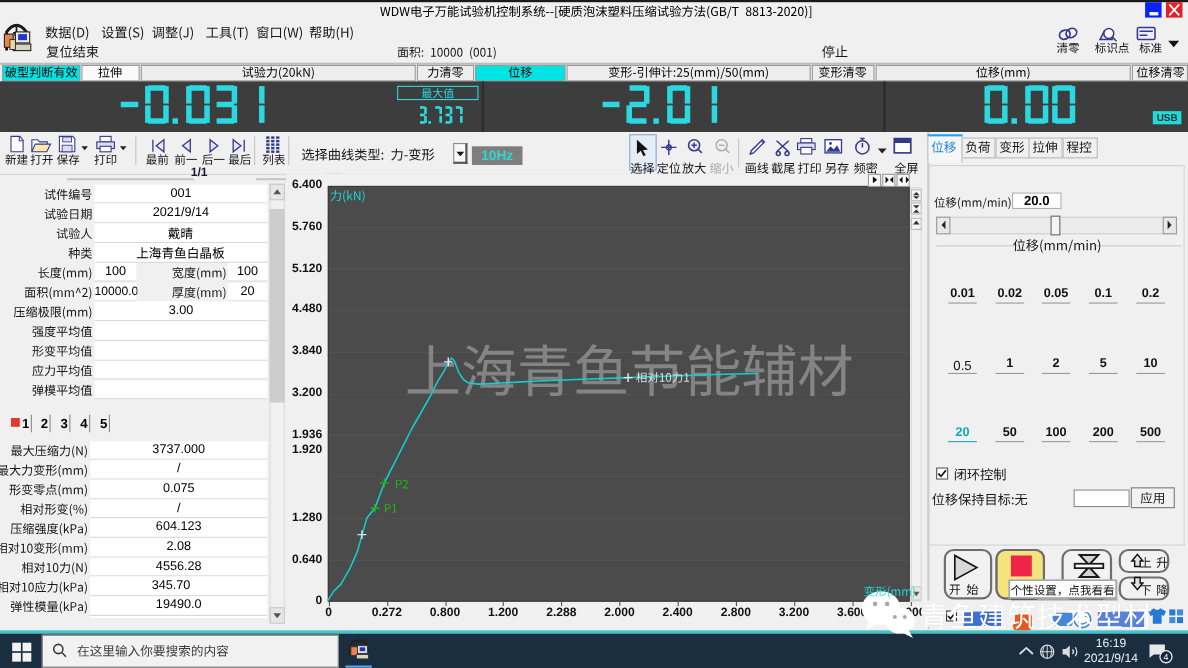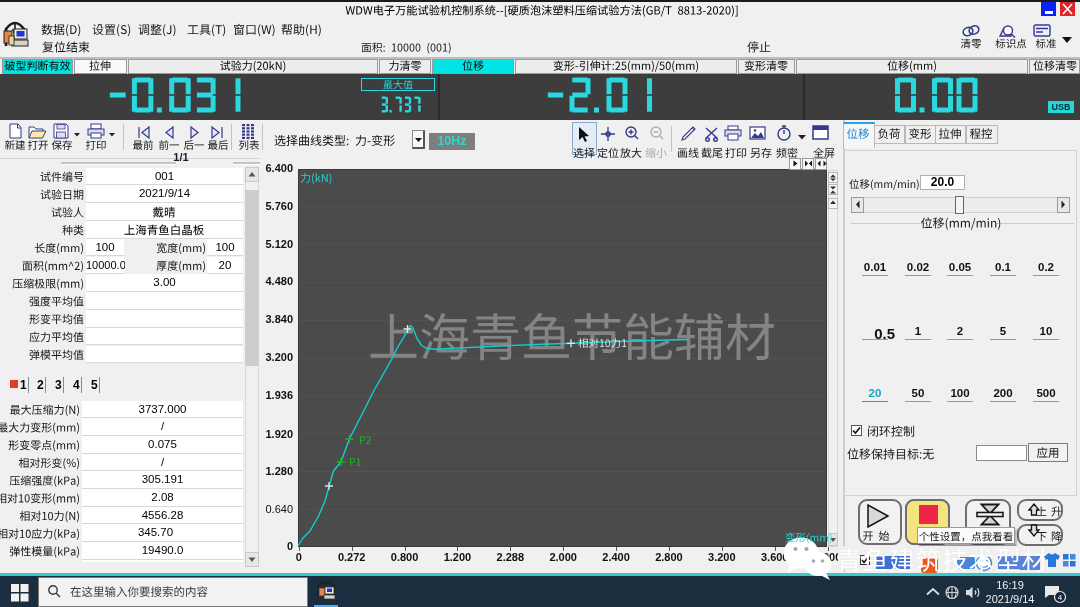--- a/index.html
+++ b/index.html
@@ -81,21 +81,21 @@
 <div style="position:absolute;left:99px;top:377px;width:1px;height:16px;background:#8a8a8a"></div>
 <div style="position:absolute;left:82px;top:400.5px;width:161px;height:17.7px;background:#fff;border-bottom:1px solid #d8d8d8;box-sizing:border-box"></div>
 <div style="position:absolute;left:82px;top:400.5px;width:161px;height:17.7px;font-size:11.5px;color:#000;text-align:center;line-height:17.7px">3737.000</div>
 <div style="position:absolute;left:82px;top:418.2px;width:161px;height:17.7px;background:#fff;border-bottom:1px solid #d8d8d8;box-sizing:border-box"></div>
 <div style="position:absolute;left:82px;top:418.2px;width:161px;height:17.7px;font-size:11.5px;color:#000;text-align:center;line-height:17.7px">/</div>
 <div style="position:absolute;left:82px;top:435.9px;width:161px;height:17.7px;background:#fff;border-bottom:1px solid #d8d8d8;box-sizing:border-box"></div>
 <div style="position:absolute;left:82px;top:435.9px;width:161px;height:17.7px;font-size:11.5px;color:#000;text-align:center;line-height:17.7px">0.075</div>
 <div style="position:absolute;left:82px;top:453.6px;width:161px;height:17.7px;background:#fff;border-bottom:1px solid #d8d8d8;box-sizing:border-box"></div>
 <div style="position:absolute;left:82px;top:453.6px;width:161px;height:17.7px;font-size:11.5px;color:#000;text-align:center;line-height:17.7px">/</div>
 <div style="position:absolute;left:82px;top:471.3px;width:161px;height:17.7px;background:#fff;border-bottom:1px solid #d8d8d8;box-sizing:border-box"></div>
-<div style="position:absolute;left:82px;top:471.3px;width:161px;height:17.7px;font-size:11.5px;color:#000;text-align:center;line-height:17.7px">305.191</div>
+<div style="position:absolute;left:82px;top:471.3px;width:161px;height:17.7px;font-size:11.5px;color:#000;text-align:center;line-height:17.7px">604.123</div>
 <div style="position:absolute;left:82px;top:489.0px;width:161px;height:17.7px;background:#fff;border-bottom:1px solid #d8d8d8;box-sizing:border-box"></div>
 <div style="position:absolute;left:82px;top:489.0px;width:161px;height:17.7px;font-size:11.5px;color:#000;text-align:center;line-height:17.7px">2.08</div>
 <div style="position:absolute;left:82px;top:506.7px;width:161px;height:17.7px;background:#fff;border-bottom:1px solid #d8d8d8;box-sizing:border-box"></div>
 <div style="position:absolute;left:82px;top:506.7px;width:161px;height:17.7px;font-size:11.5px;color:#000;text-align:center;line-height:17.7px">4556.28</div>
 <div style="position:absolute;left:82px;top:524.4px;width:161px;height:17.7px;background:#fff;border-bottom:1px solid #d8d8d8;box-sizing:border-box"></div>
 <div style="position:absolute;left:75px;top:524.4px;width:161px;height:17.7px;font-size:11.5px;color:#000;text-align:center;line-height:17.7px">345.70</div>
 <div style="position:absolute;left:82px;top:542.1px;width:161px;height:17.7px;background:#fff;border-bottom:1px solid #d8d8d8;box-sizing:border-box"></div>
 <div style="position:absolute;left:82px;top:542.1px;width:161px;height:17.7px;font-size:11.5px;color:#000;text-align:center;line-height:17.7px">19490.0</div>
 <div style="position:absolute;left:82px;top:559.8px;width:161px;height:2px;background:#fff"></div>
 <div style="position:absolute;left:245px;top:167px;width:14px;height:399px;background:#f0f0f0;border:1px solid #dadada;box-sizing:border-box"></div>
@@ -120,23 +120,23 @@
 <div style="position:absolute;left:299px;top:433.32px;width:527px;height:1px;background:rgba(255,255,255,0.045)"></div>
 <div style="position:absolute;left:299px;top:471.18px;width:527px;height:1px;background:rgba(255,255,255,0.045)"></div>
 <div style="position:absolute;left:299px;top:509.04px;width:527px;height:1px;background:rgba(255,255,255,0.045)"></div>
 <div style="position:absolute;left:245px;top:161.8px;width:48px;height:13px;font-size:11px;color:#111;text-align:right;font-weight:bold">6.400</div>
 <div style="position:absolute;left:245px;top:199.66000000000003px;width:48px;height:13px;font-size:11px;color:#111;text-align:right;font-weight:bold">5.760</div>
 <div style="position:absolute;left:245px;top:237.52px;width:48px;height:13px;font-size:11px;color:#111;text-align:right;font-weight:bold">5.120</div>
 <div style="position:absolute;left:245px;top:275.38px;width:48px;height:13px;font-size:11px;color:#111;text-align:right;font-weight:bold">4.480</div>
 <div style="position:absolute;left:245px;top:313.24px;width:48px;height:13px;font-size:11px;color:#111;text-align:right;font-weight:bold">3.840</div>
 <div style="position:absolute;left:245px;top:351.1px;width:48px;height:13px;font-size:11px;color:#111;text-align:right;font-weight:bold">3.200</div>
 <div style="position:absolute;left:245px;top:388.96000000000004px;width:48px;height:13px;font-size:11px;color:#111;text-align:right;font-weight:bold">1.936</div>
-<div style="position:absolute;left:245px;top:428px;width:48px;height:13px;font-size:11px;color:#111;text-align:right;font-weight:bold">1.920</div>
+<div style="position:absolute;left:245px;top:403px;width:48px;height:13px;font-size:11px;color:#111;text-align:right;font-weight:bold">1.920</div>
 <div style="position:absolute;left:245px;top:464.68px;width:48px;height:13px;font-size:11px;color:#111;text-align:right;font-weight:bold">1.280</div>
-<div style="position:absolute;left:245px;top:502.54px;width:48px;height:13px;font-size:11px;color:#111;text-align:right;font-weight:normal">0.640</div>
+<div style="position:absolute;left:245px;top:502.54px;width:48px;height:13px;font-size:11px;color:#111;text-align:right;font-weight:bold">0.640</div>
 <div style="position:absolute;left:245px;top:540.4000000000001px;width:48px;height:13px;font-size:11px;color:#111;text-align:right;font-weight:bold">0</div>
 <div style="position:absolute;left:273.8px;top:551px;width:50px;height:13px;font-size:11px;color:#111;text-align:center;font-weight:bold">0</div>
 <div style="position:absolute;left:298.8px;top:547px;width:1px;height:4px;background:#555"></div>
 <div style="position:absolute;left:326.68px;top:551px;width:50px;height:13px;font-size:11px;color:#111;text-align:center;font-weight:bold">0.272</div>
 <div style="position:absolute;left:351.68px;top:547px;width:1px;height:4px;background:#555"></div>
 <div style="position:absolute;left:379.56px;top:551px;width:50px;height:13px;font-size:11px;color:#111;text-align:center;font-weight:bold">0.800</div>
 <div style="position:absolute;left:404.56px;top:547px;width:1px;height:4px;background:#555"></div>
 <div style="position:absolute;left:432.44000000000005px;top:551px;width:50px;height:13px;font-size:11px;color:#111;text-align:center;font-weight:bold">1.200</div>
 <div style="position:absolute;left:457.44000000000005px;top:547px;width:1px;height:4px;background:#555"></div>
 <div style="position:absolute;left:485.32000000000005px;top:551px;width:50px;height:13px;font-size:11px;color:#111;text-align:center;font-weight:bold">2.288</div>
@@ -198,21 +198,21 @@
 <div style="position:absolute;left:855px;top:261px;width:40px;height:14px;font-size:11.5px;color:#111;text-align:center;font-weight:bold">0.01</div>
 <div style="position:absolute;left:862px;top:275px;width:26px;height:1.2px;background:#999"></div>
 <div style="position:absolute;left:898px;top:261px;width:40px;height:14px;font-size:11.5px;color:#111;text-align:center;font-weight:bold">0.02</div>
 <div style="position:absolute;left:905px;top:275px;width:26px;height:1.2px;background:#999"></div>
 <div style="position:absolute;left:940px;top:261px;width:40px;height:14px;font-size:11.5px;color:#111;text-align:center;font-weight:bold">0.05</div>
 <div style="position:absolute;left:947px;top:275px;width:26px;height:1.2px;background:#999"></div>
 <div style="position:absolute;left:983px;top:261px;width:40px;height:14px;font-size:11.5px;color:#111;text-align:center;font-weight:bold">0.1</div>
 <div style="position:absolute;left:990px;top:275px;width:26px;height:1.2px;background:#999"></div>
 <div style="position:absolute;left:1026px;top:261px;width:40px;height:14px;font-size:11.5px;color:#111;text-align:center;font-weight:bold">0.2</div>
 <div style="position:absolute;left:1033px;top:275px;width:26px;height:1.2px;background:#999"></div>
-<div style="position:absolute;left:855px;top:325px;width:40px;height:14px;font-size:15px;color:#111;text-align:right;font-weight:bold">0.5</div>
+<div style="position:absolute;left:855px;top:325px;width:40px;height:14px;font-size:12px;color:#111;text-align:center;font-weight:normal">0.5</div>
 <div style="position:absolute;left:862px;top:339px;width:26px;height:1.2px;background:#999"></div>
 <div style="position:absolute;left:898px;top:325px;width:40px;height:14px;font-size:11.5px;color:#111;text-align:center;font-weight:bold">1</div>
 <div style="position:absolute;left:905px;top:339px;width:26px;height:1.2px;background:#999"></div>
 <div style="position:absolute;left:940px;top:325px;width:40px;height:14px;font-size:11.5px;color:#111;text-align:center;font-weight:bold">2</div>
 <div style="position:absolute;left:947px;top:339px;width:26px;height:1.2px;background:#999"></div>
 <div style="position:absolute;left:983px;top:325px;width:40px;height:14px;font-size:11.5px;color:#111;text-align:center;font-weight:bold">5</div>
 <div style="position:absolute;left:990px;top:339px;width:26px;height:1.2px;background:#999"></div>
 <div style="position:absolute;left:1026px;top:325px;width:40px;height:14px;font-size:11.5px;color:#111;text-align:center;font-weight:bold">10</div>
 <div style="position:absolute;left:1033px;top:339px;width:26px;height:1.2px;background:#999"></div>
 <div style="position:absolute;left:855px;top:387px;width:40px;height:14px;font-size:11.5px;color:#12a7c0;text-align:center;font-weight:bold">20</div>

